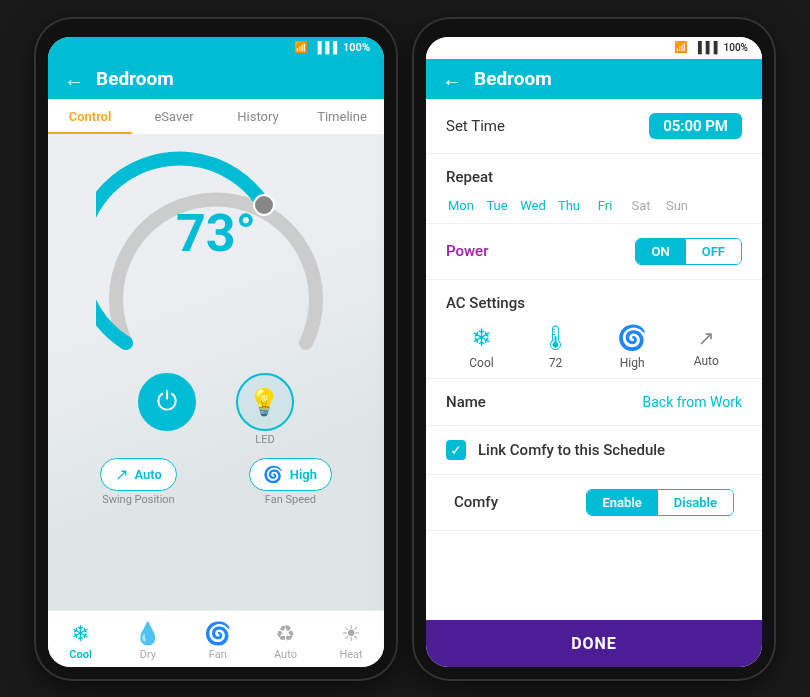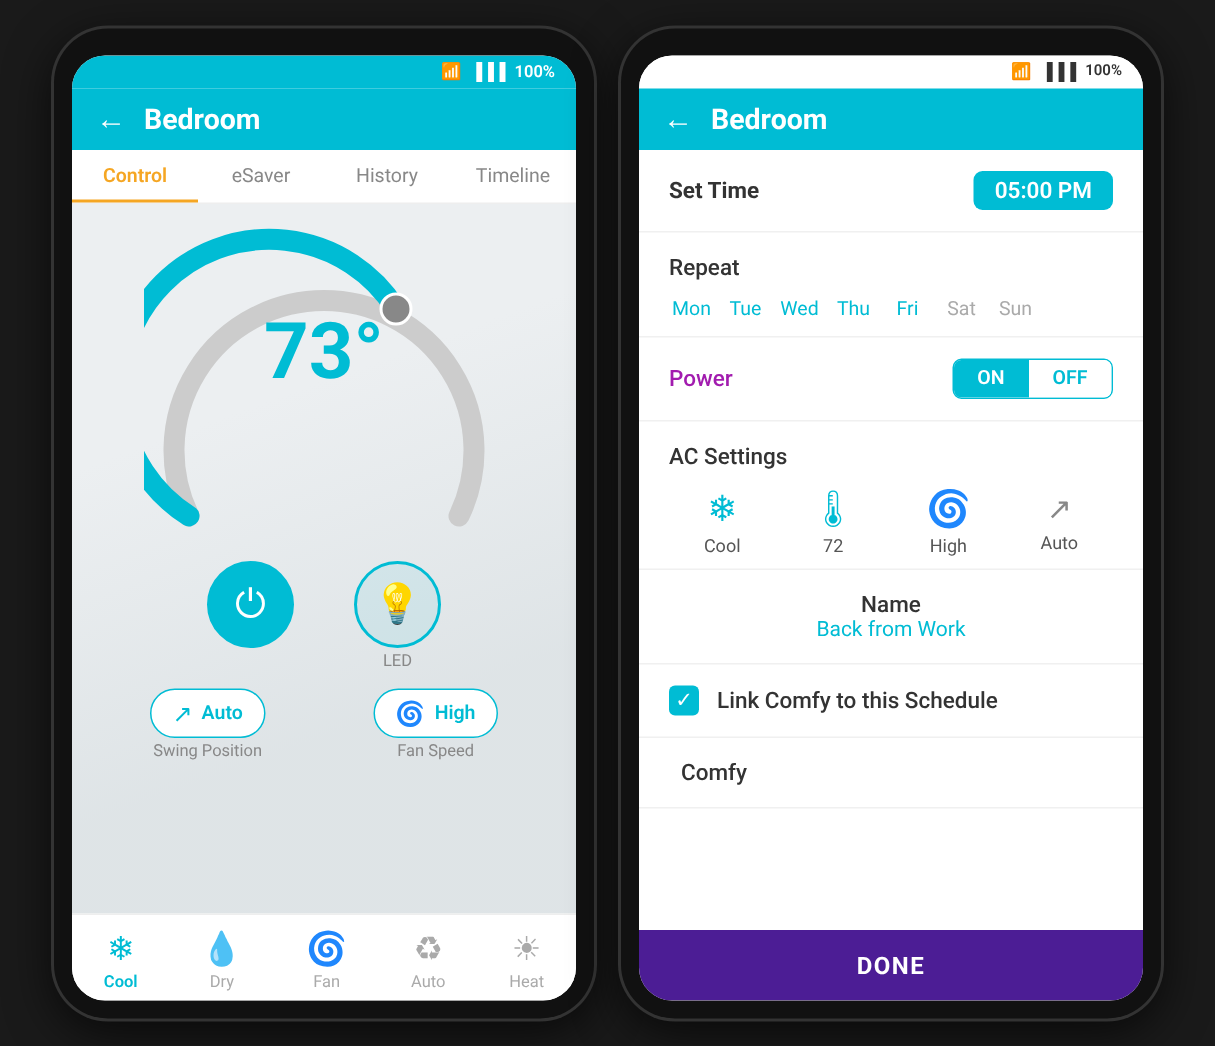--- a/index.html
+++ b/index.html
@@ -181,21 +181,21 @@
     .schedule-row {
       display: flex;
       align-items: center;
       padding: 14px 20px;
       border-bottom: 1px solid #f0f0f0;
       justify-content: space-between;
     }
     .schedule-row .row-label {
       font-size: 15px;
       color: #333;
-      font-weight: 700;
+      font-weight: 400;
     }
     .time-badge {
       background: #00bcd4;
       color: #fff;
       border-radius: 6px;
       padding: 4px 14px;
       font-size: 15px;
       font-weight: 600;
     }
     .repeat-row {
@@ -274,21 +274,20 @@
     }
     .ac-icon-sym { font-size: 24px; color: #00bcd4; }
     .ac-icon-sym.dark { color: #555; }
     .ac-icon-label { font-size: 12px; color: #555; }
     .name-row {
       display: flex;
       align-items: center;
       justify-content: space-between;
       padding: 14px 20px;
       border-bottom: 1px solid #f0f0f0;
-      flex-direction: column;
     }
     .name-row .row-label { font-size: 15px; color: #333; font-weight: 500; }
     .name-row .name-value { font-size: 14px; color: #00bcd4; }
     .link-comfy-row {
       display: flex;
       align-items: center;
       gap: 12px;
       padding: 14px 20px;
       border-bottom: 1px solid #f0f0f0;
     }
@@ -516,18 +515,22 @@
         <span class="name-value">Back from Work</span>
       </div>
 
       <div class="link-comfy-row">
         <div class="checkbox">✓</div>
         <span class="row-label">Link Comfy to this Schedule</span>
       </div>
 
       <div class="comfy-row">
         <span class="row-label">Comfy</span>
+        <div class="toggle-group">
+          <div class="toggle-btn active">Enable</div>
+          <div class="toggle-btn">Disable</div>
+        </div>
       </div>
     </div>
 
     <div class="done-bar">DONE</div>
   </div>
 </div>
 
 </body></html>

